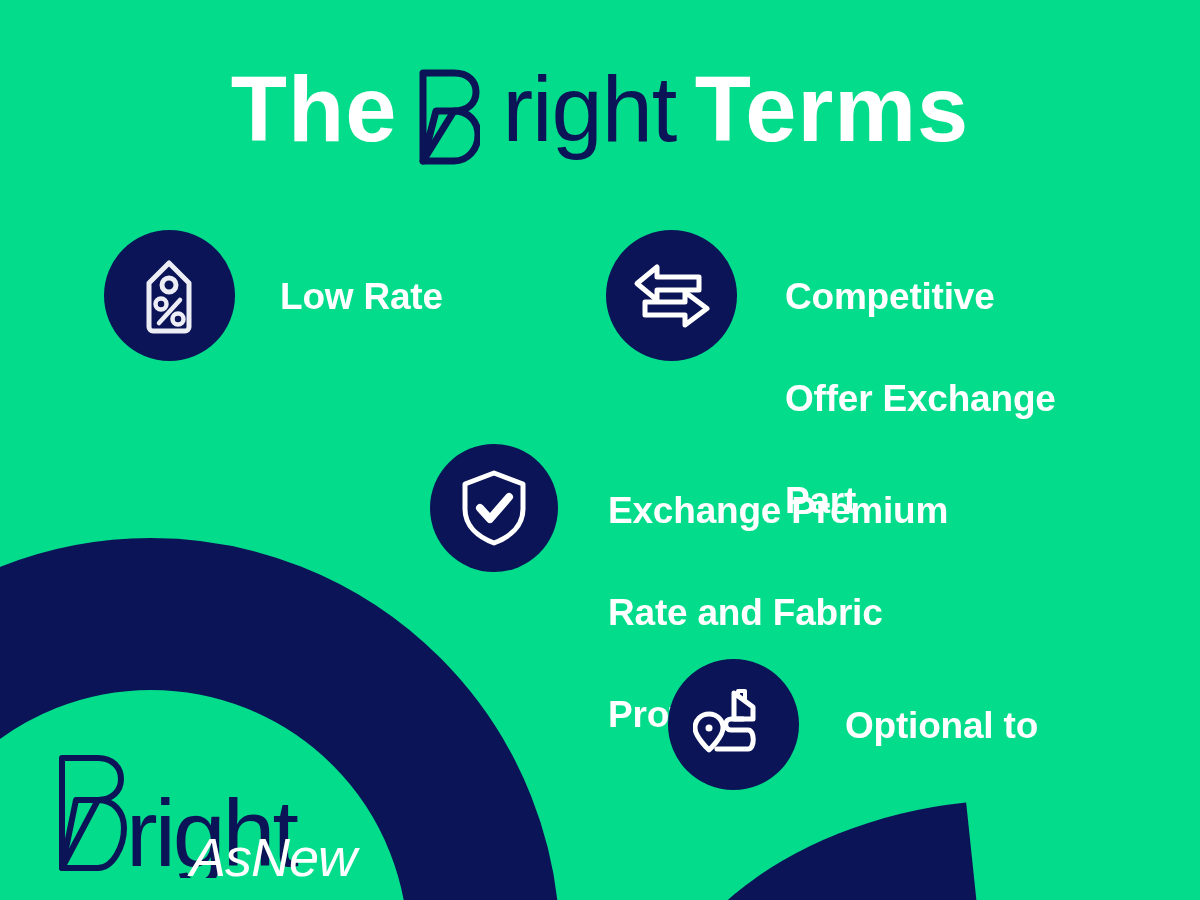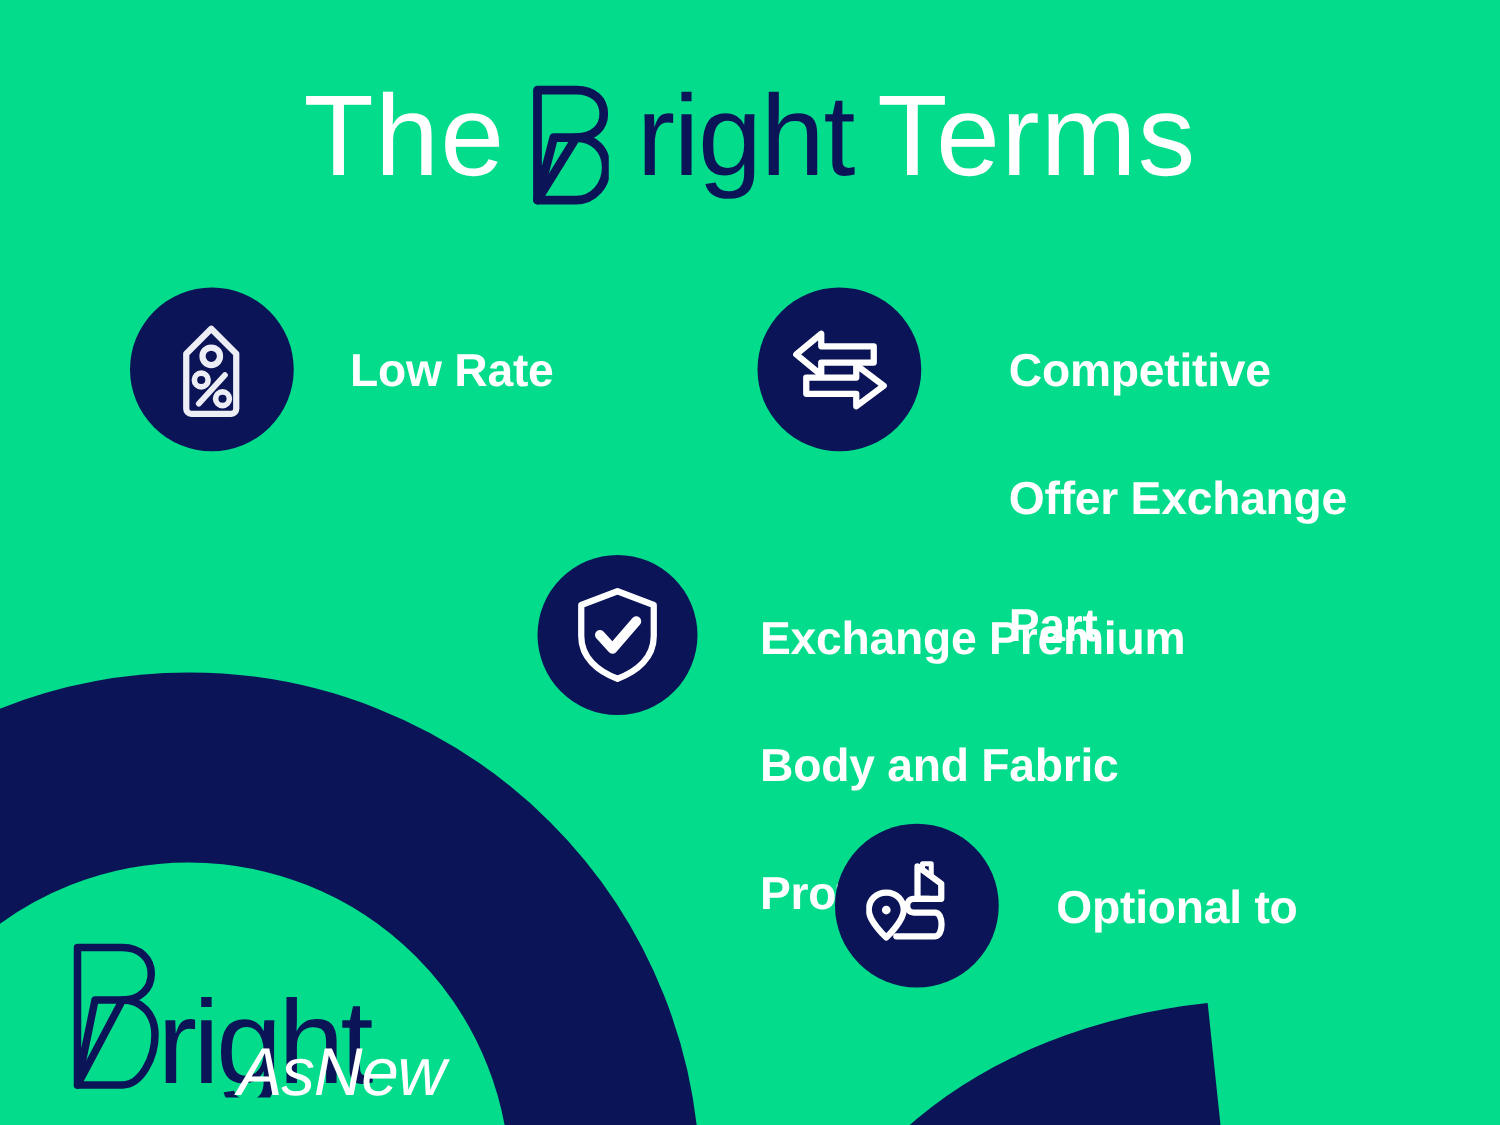--- a/index.html
+++ b/index.html
@@ -45,21 +45,21 @@
   #title-block {
     position:absolute;
     top:58px; left:0; width:1200px;
     text-align:center;
     white-space:nowrap;
   }
   .title-word {
     display:inline-block;
     vertical-align:baseline;
     font-size:92px;
-    font-weight:400;
+    font-weight:700;
     letter-spacing:1px;
     color:#FFFFFF;
     line-height:1.12;
   }
   #title-brand {
     display:inline-block;
     vertical-align:baseline;
     position:relative;
     margin:0 14px;
     color:#0B1457;
@@ -104,21 +104,21 @@
     white-space:pre-line;
   }
 
   
   #feature-0 { left:104px; top:230px; }
   #feature-0 .feature-icon { width:131px; height:131px; }
   #feature-0 .feature-text { margin-left:45px; margin-top:-10px; }
 
   #feature-1 { left:606px; top:230px; }
   #feature-1 .feature-icon { width:131px; height:131px; }
-  #feature-1 .feature-text { margin-left:70px; margin-top:-10px; }
+  #feature-1 .feature-text { margin-left:48px; margin-top:-10px; }
 
   #feature-2 { left:430px; top:444px; }
   #feature-2 .feature-icon { width:128px; height:128px; }
   #feature-2 .feature-text { margin-left:50px; margin-top:-10px; }
 
   #feature-3 { left:668px; top:659px; }
   #feature-3 .feature-icon { width:131px; height:131px; }
   #feature-3 .feature-text { margin-left:46px; margin-top:-10px; }
 
   
@@ -182,21 +182,21 @@
 
   <div class="feature" id="feature-2">
     <div class="feature-icon">
       <svg width="72" height="80" viewBox="0 0 72 80" fill="none" xmlns="http://www.w3.org/2000/svg" aria-hidden="true">
         <path d="M36 5 L65 16 L65 41 C65 58 52 69 36 75 C20 69 7 58 7 41 L7 16 Z" stroke="#FFFFFF" stroke-width="5" stroke-linejoin="round" fill="none"></path>
         <path d="M22 40 L32 51 L51 29" stroke="#FFFFFF" stroke-width="8" stroke-linecap="round" stroke-linejoin="round" fill="none"></path>
       </svg>
     </div>
     <div class="feature-text">
       <div>Exchange Premium</div>
-      <div>Body and Fabric</div>
+      <div>Rate and Fabric</div>
       <div>Protection</div>
     </div>
   </div>
 
   <div class="feature" id="feature-3">
     <div class="feature-icon">
       <svg width="82" height="76" viewBox="0 0 82 76" fill="none" xmlns="http://www.w3.org/2000/svg" aria-hidden="true">
         <path d="M41 6 L60 20 L60 32 L41 32 L41 20 Z" stroke="#FFFFFF" stroke-width="5" stroke-linejoin="round" fill="none"></path>
         <path d="M45 10 L45 4 L52 4 L52 15" stroke="#FFFFFF" stroke-width="4" stroke-linejoin="round" fill="none"></path>
         <path d="M50 32 L38 32 C31 32 31 43 38 43 L55 43 C62 43 62 62 55 62 L24 62" stroke="#FFFFFF" stroke-width="5" stroke-linecap="round" stroke-linejoin="round" fill="none"></path>

